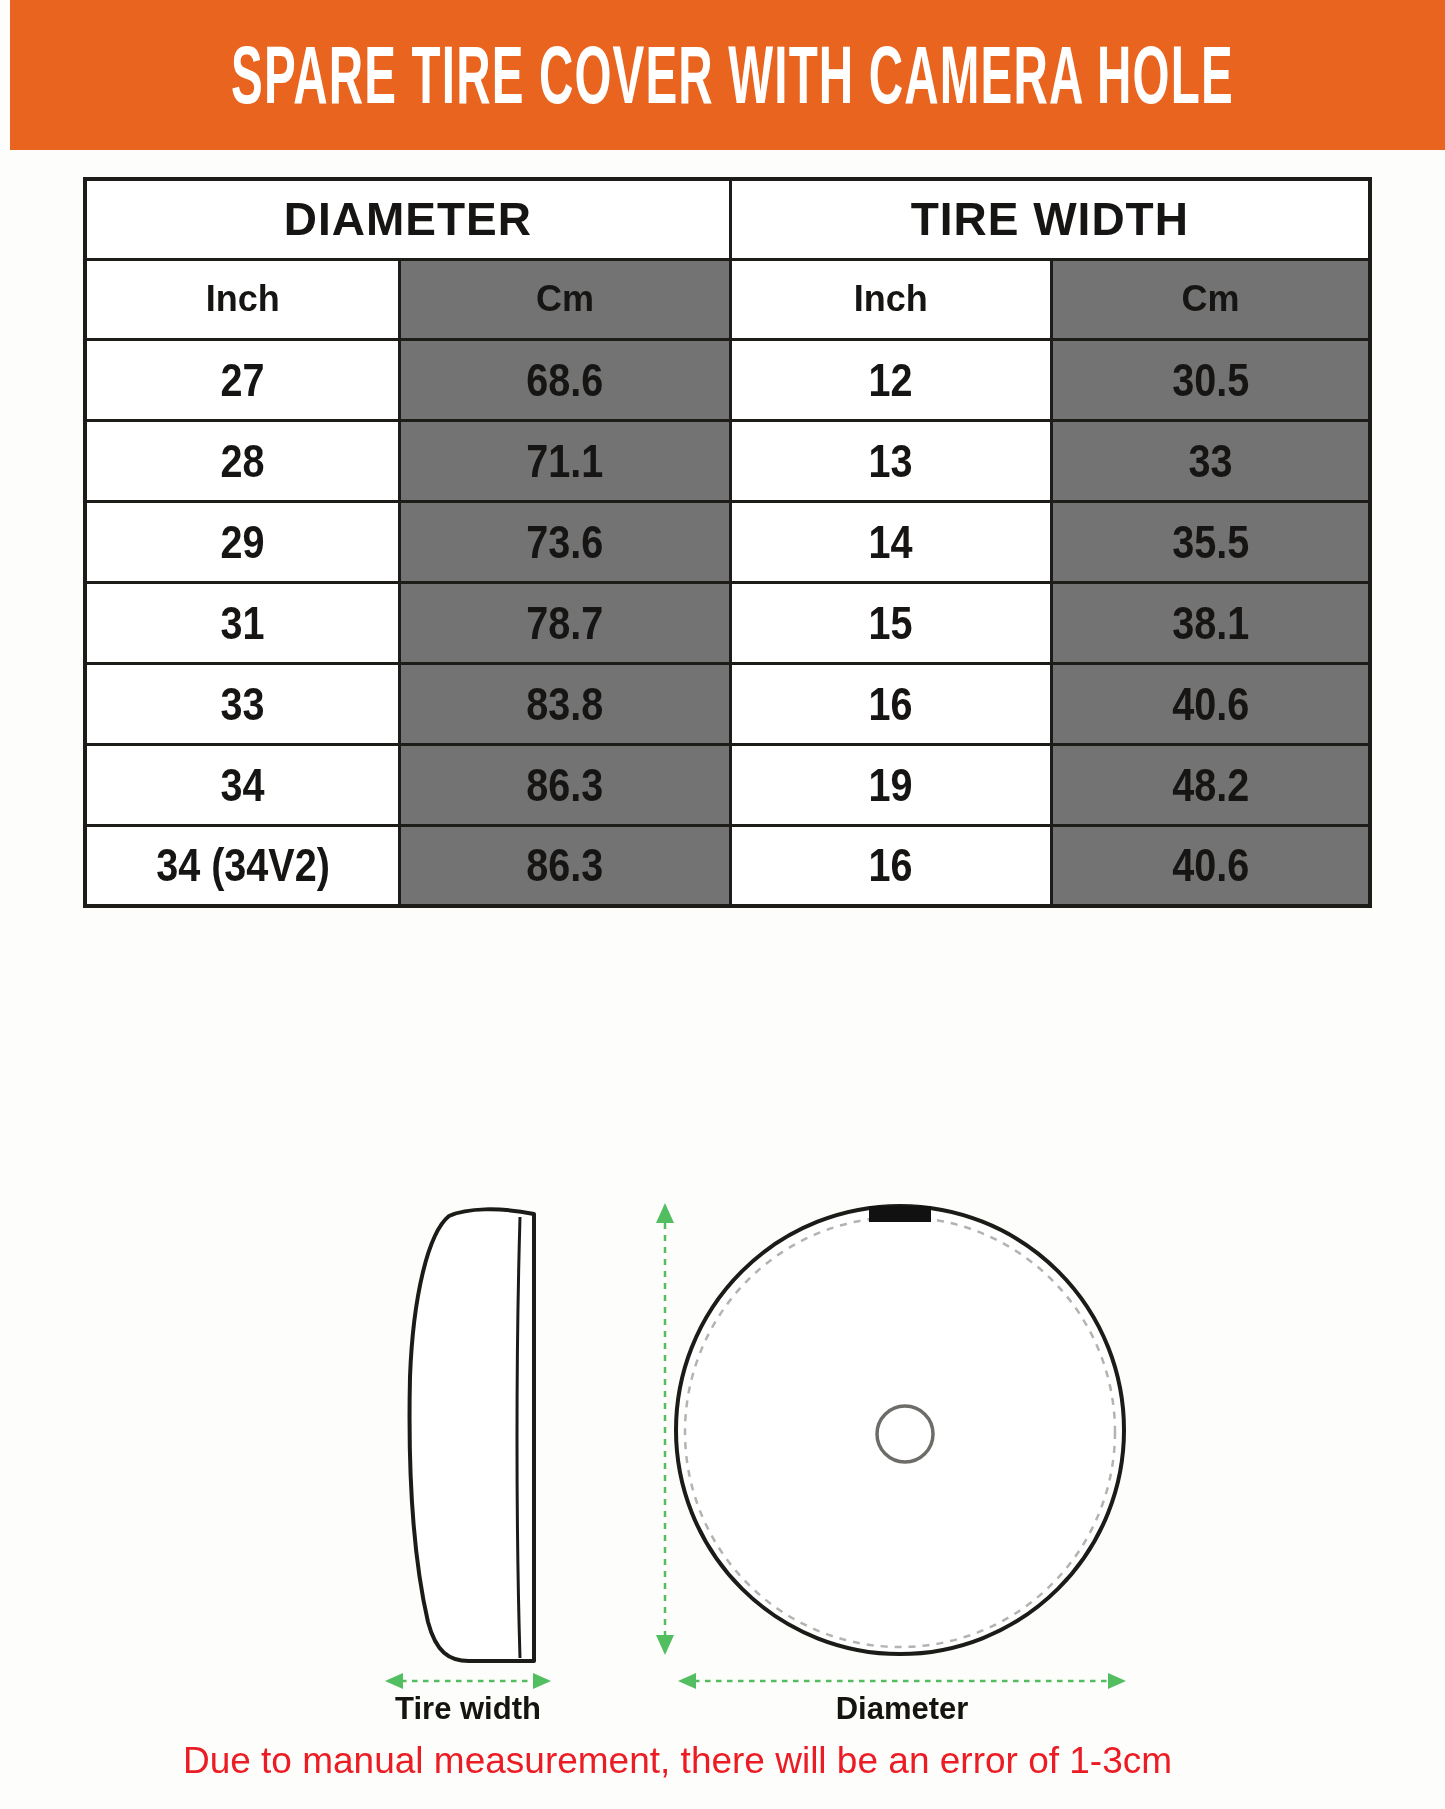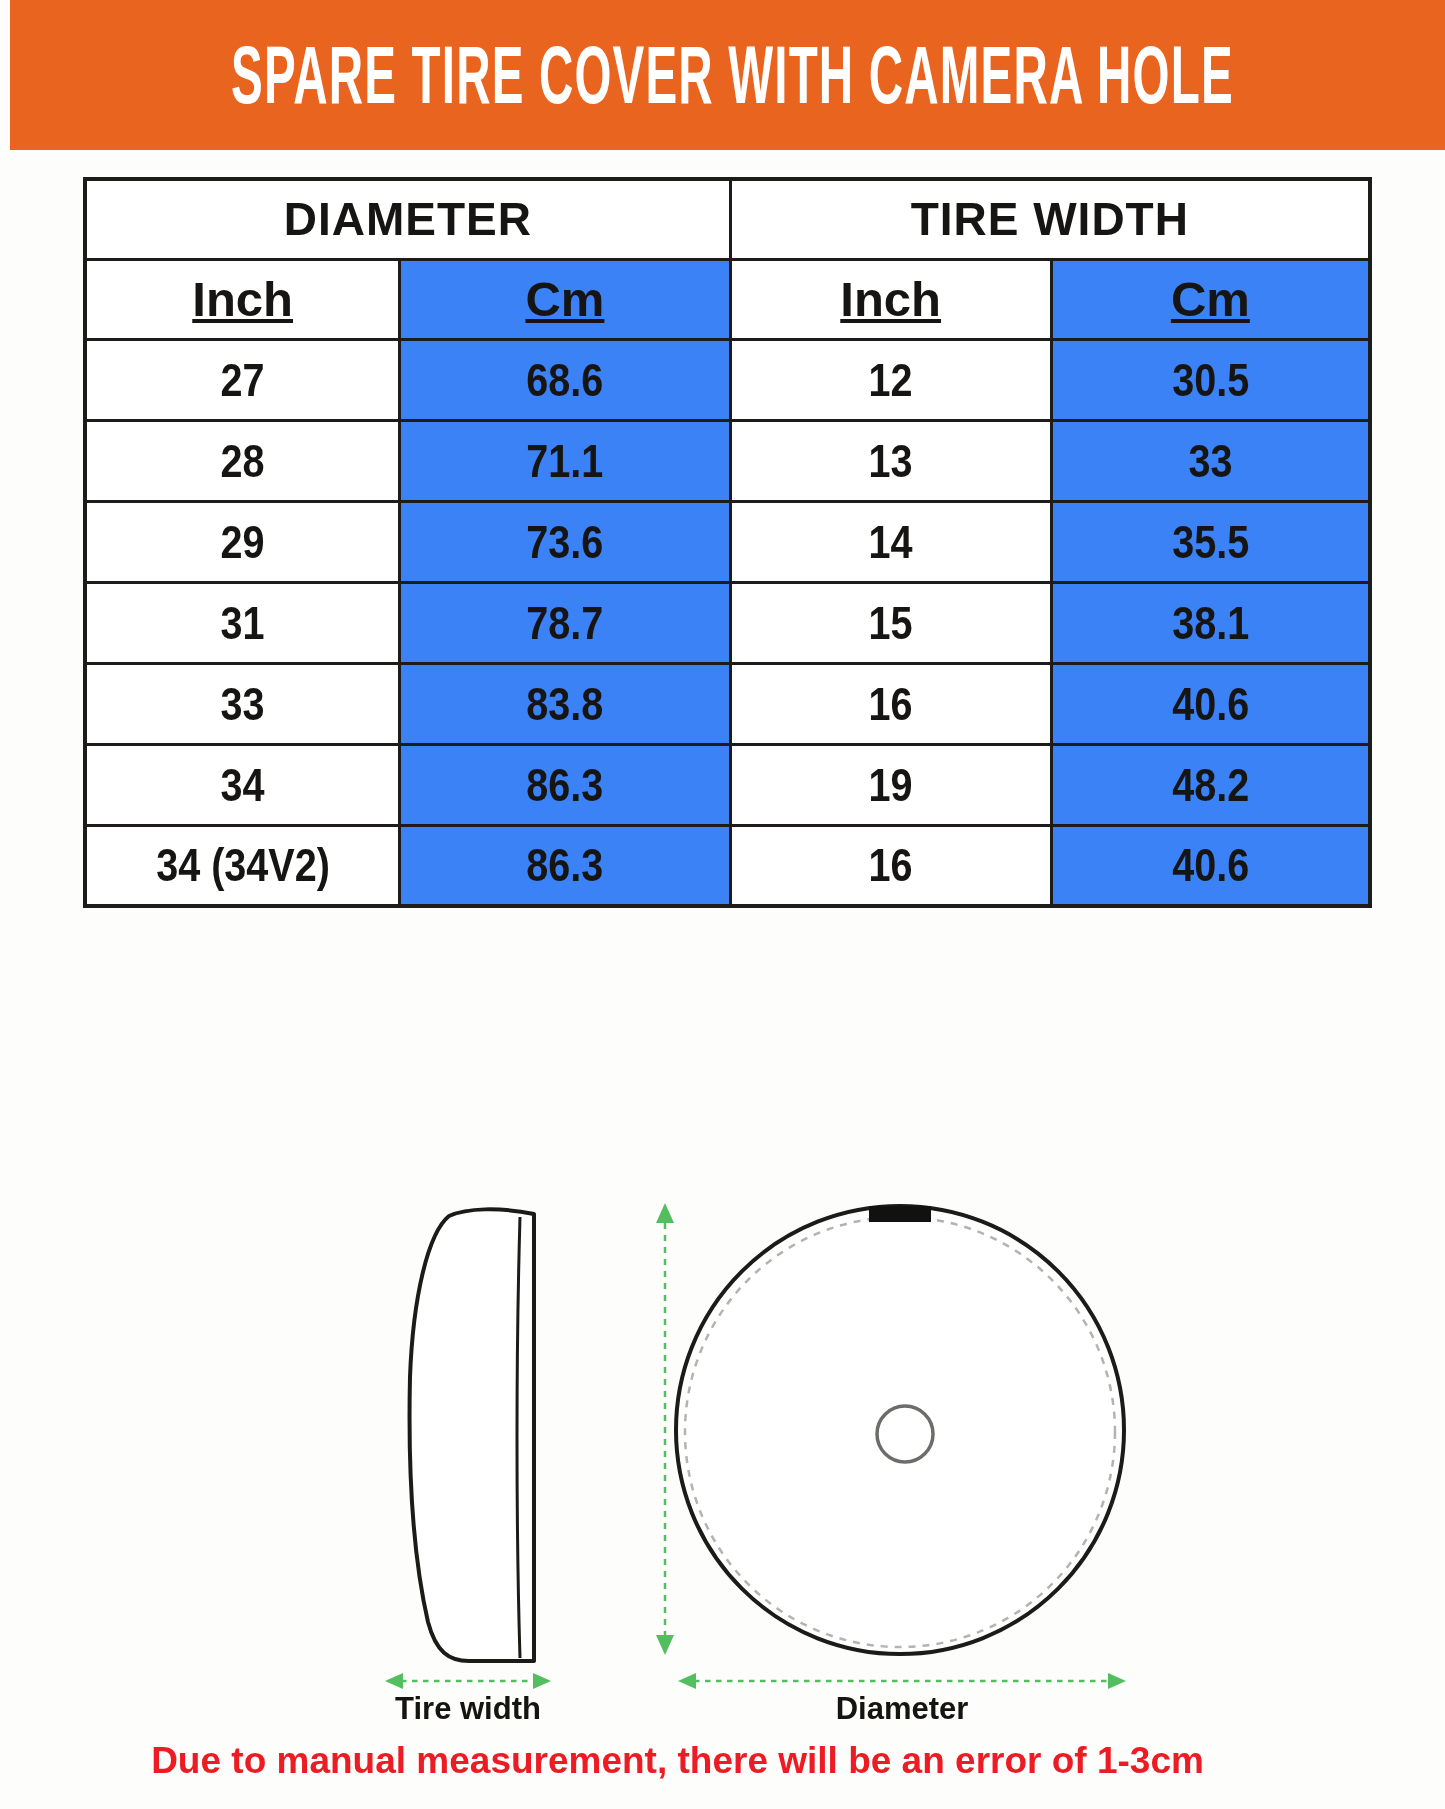--- a/index.html
+++ b/index.html
@@ -25,35 +25,35 @@
     border-collapse:collapse;table-layout:fixed;
     border:4px solid #1d1c19;background:#ffffff;
   }
   table.size th, table.size td{
     border:3px solid #1d1c19;text-align:center;vertical-align:middle;padding:0;
   }
   tr.r-group{height:80px;}
   tr.r-sub{height:80px;}
   tbody.data tr{height:81px;text-decoration:underline;}
   th.group{font-size:46px;font-weight:700;letter-spacing:1px;background:#ffffff;}
-  th.sub{font-size:49px;font-weight:700;text-decoration:underline;}
+  th.sub{font-size:36px;font-weight:700;}
   td.cell{font-size:46px;font-weight:700;}
-  .cm{background:#3b82f6;}
+  .cm{background:#737373;}
   .inch{background:#ffffff;}
   .cond{display:inline-block;transform:scaleX(0.86);transform-origin:center;white-space:nowrap;}
   
   .abs{position:absolute;}
   .dim-label{
     position:absolute;font-size:31px;font-weight:700;color:#15140f;
     text-align:center;line-height:1.1;
   }
   
   .note{
     position:absolute;left:0;top:1740px;width:1355px;text-align:center;
-    font-size:37px;font-weight:700;
+    font-size:37px;font-weight:400;
   }
 </style>
 </head>
 <body>
 
 <div class="banner" style="background:#E8641F;">
   <div class="banner-title">SPARE TIRE COVER WITH CAMERA HOLE</div>
 </div>
 
 <table class="size">

